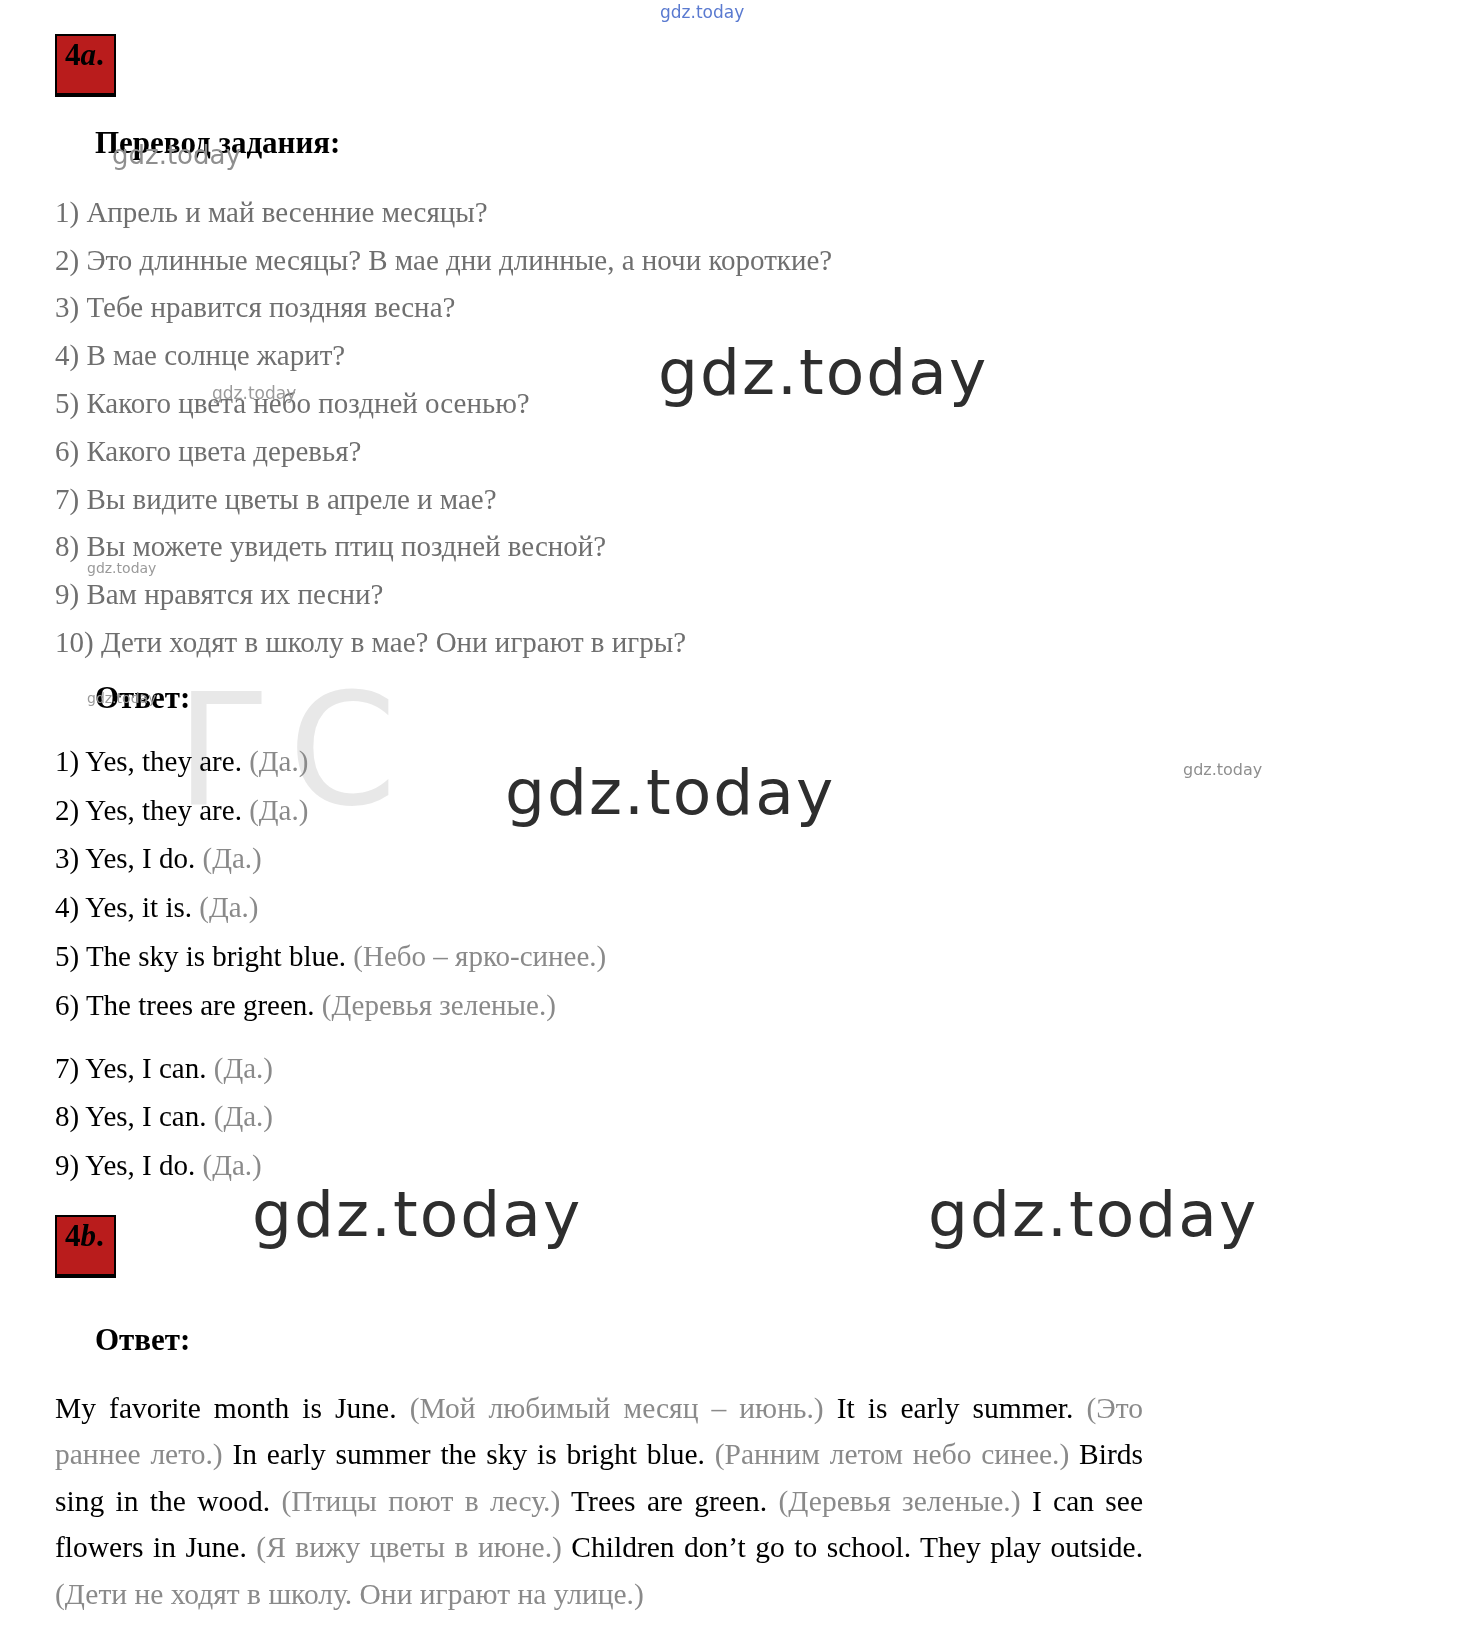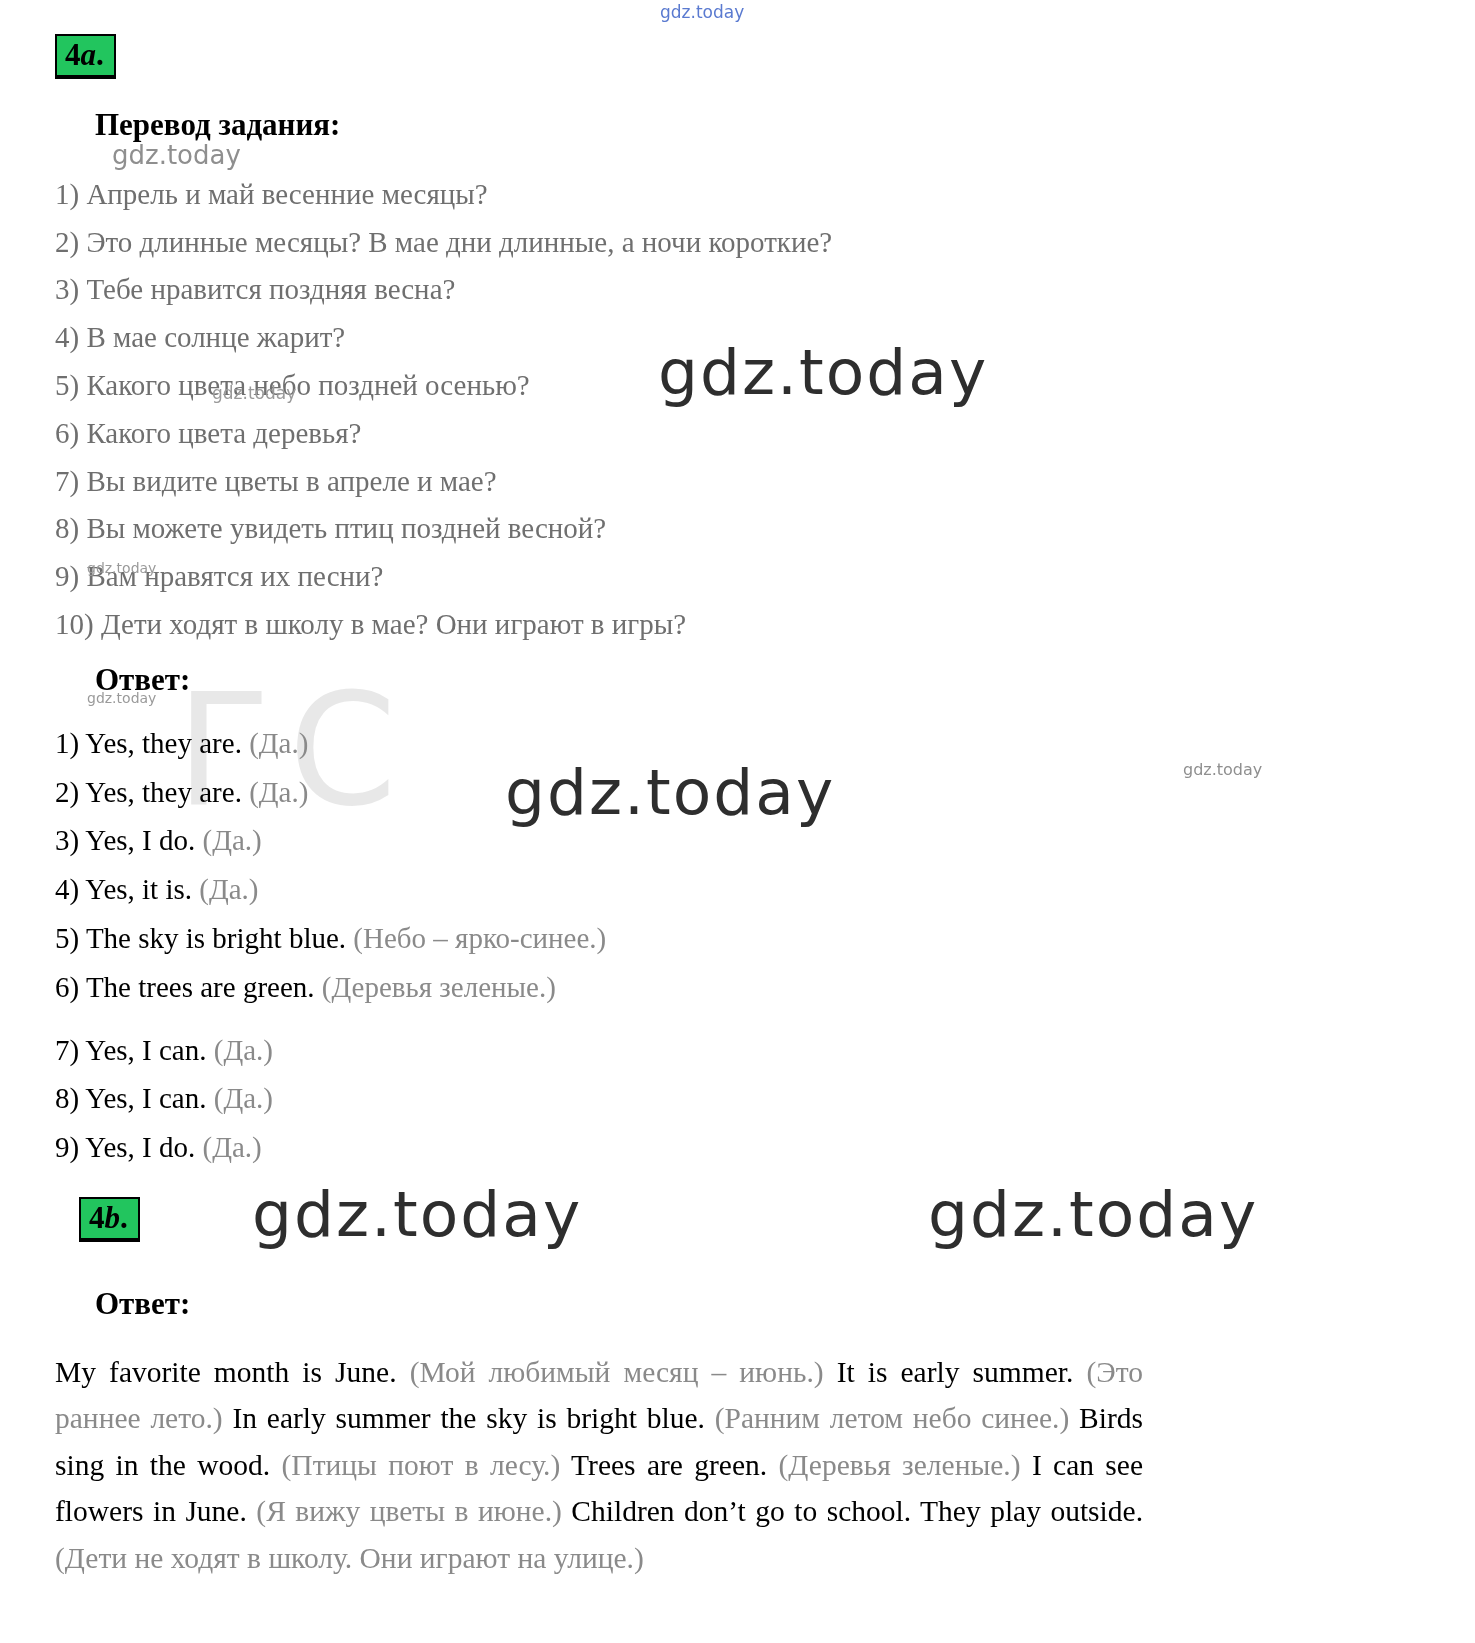--- a/index.html
+++ b/index.html
@@ -10,40 +10,40 @@
     position:relative; overflow:hidden;
     color:#000;
   }
   .page { position:relative; width:1198px; height:1643px; }
   .content { position:relative; z-index:2; padding:34px 55px 0 55px; }
 
   .task-box {
     display:inline-block;
     border:2px solid #000;
     border-bottom-width:4px;
-    padding:0 10px 0 8px;
+    padding:0 10px 18px 8px;
     font-weight:bold; font-size:31px; line-height:1.25;
-    background:#22c55e;
+    background:#b91c1c;
   }
   .task-box .it { font-style:italic; }
 
   .heading { font-weight:bold; font-size:31px; color:#000;margin-left:40px; }
   .h-translation { margin-top:28px; }
   .h-answer { margin-top:20px; }
 
   .q-list { list-style:none; margin-top:34px; font-size:29px; color:#6f6f6f; }
   .q-item { margin-bottom:13px; line-height:1.2; }
 
   .ans-list { list-style:none; margin-top:28px; font-size:29px; color:#000; }
   .ans-item { margin-bottom:14px; line-height:1.2; }
   .ans-group2 { }
 
   .ru { color:#8a8a8a; }
 
-  .box-4b { margin-top:32px;margin-left:24px; }
+  .box-4b { margin-top:32px; }
   .h-answer-4b { margin-top:44px; }
 
   .para {
     margin-top:27px;
     font-size:29.5px; line-height:1.58;
     text-align:justify;
     color:#000;
   }
 
   

